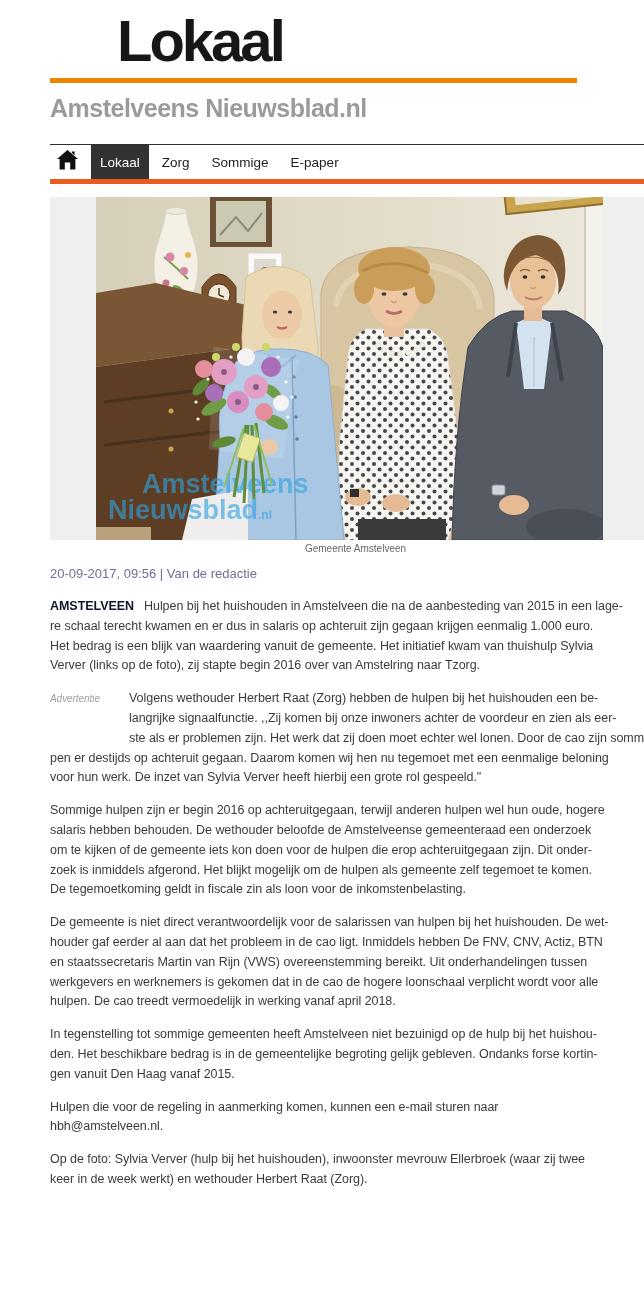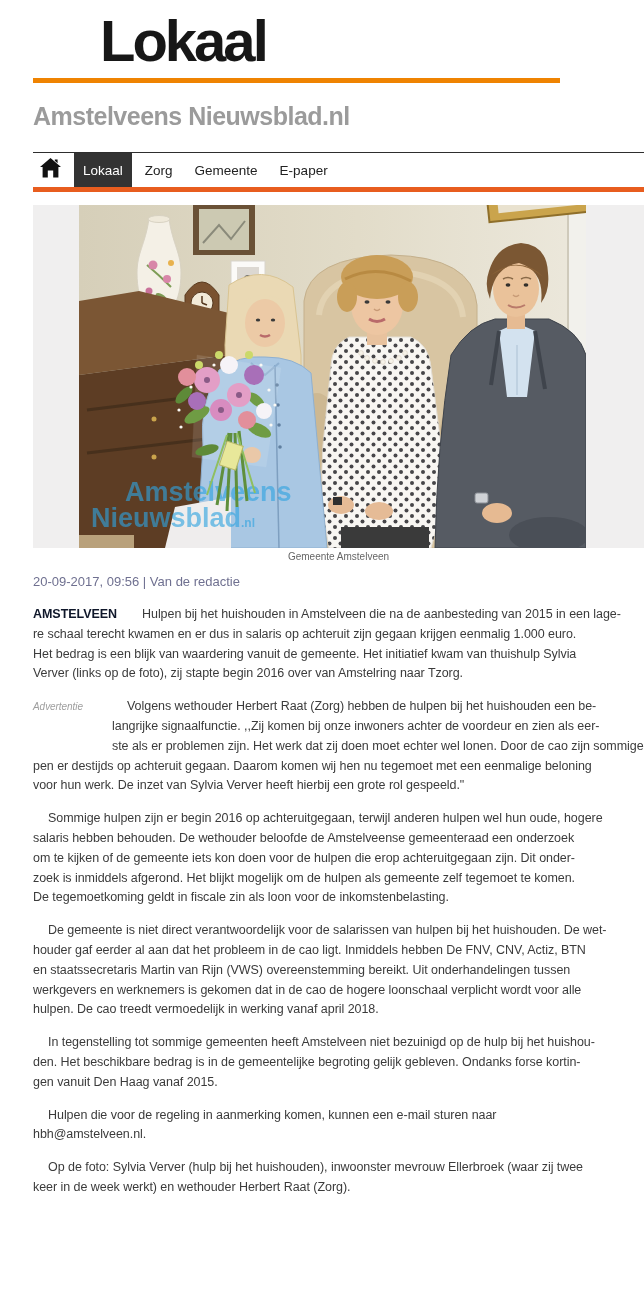--- a/index.html
+++ b/index.html
@@ -1,45 +1,45 @@
 <!DOCTYPE html>
 <html><head>
 <meta charset="utf-8">
 <style>
   html,body{margin:0;padding:0;background:#ffffff;}
   body{width:644px;height:1296px;overflow:hidden;font-family:"Liberation Sans","DejaVu Sans",sans-serif;}
   *{box-sizing:border-box;}
-  .page{padding-left:33px;padding-top:10px;}
+  .page{padding-left:50px;padding-top:10px;}
 
   
   .logo{font-weight:bold;font-size:58px;line-height:62px;letter-spacing:-3px;color:#171717;
         margin-left:67px;display:block;text-decoration:none;}
   .header-rule{width:527px;height:5px;background:#EF8301;margin-top:6px;}
-  .site-name{font-weight:bold;font-size:25px;line-height:27px;color:#9B9B9B;margin-top:20px;letter-spacing:-0.5px;}
+  .site-name{font-weight:bold;font-size:25px;line-height:27px;color:#9B9B9B;margin-top:12px;letter-spacing:-0.5px;}
 
   
   .navbar{width:611px;margin-top:22px;border-top:1px solid #2e2e2e;border-bottom:5px solid #E85D1F;
           height:40px;display:flex;align-items:stretch;background:#fff;}
   .home-btn{display:flex;align-items:center;margin-left:7px;margin-right:13px;}
   .tab{display:flex;align-items:center;padding:0 9px;font-size:13.5px;color:#222;text-decoration:none;}
   .tab.active{background:#333333;color:#ffffff;padding:0 9px;}
   .tab + .tab{margin-left:4px;}
 
   
   .figure{width:611px;height:343px;background:#F0EFEF;margin-top:13px;position:relative;}
   .photo{position:absolute;left:46px;top:0;width:507px;height:343px;overflow:hidden;}
   .caption{width:611px;text-align:center;font-size:10px;color:#666;margin-top:2px;line-height:13px;}
 
   
   .headline{font-family:"Liberation Serif","DejaVu Serif",serif;font-weight:bold;font-size:32px;
             line-height:42px;color:#141414;margin-top:16px;white-space:pre-line;width:611px;letter-spacing:0.3px;}
   .meta{font-size:13px;color:#6F7090;margin-top:11px;line-height:16px;}
   .article-text{width:640px;margin-top:15px;}
   .body-p{font-size:12.5px;line-height:19.8px;color:#3b3b3b;margin:0 0 13px 0;letter-spacing:-0.05px;}
-  .ptext{white-space:pre-line;margin-left:15px;}
+  .ptext{white-space:pre-line;}
   .tag{font-weight:bold;color:#0f172a;margin-right:10px;}
   .ad-slot{float:left;width:79px;height:40px;}
   .ad-label{font-style:italic;font-size:10px;color:#9e9e9e;line-height:18px;}
 </style>
 </head>
 <body>
 
 <div class="page">
 
   <header>
@@ -51,21 +51,21 @@
   <nav class="navbar">
     <a class="home-btn" href="#">
       <span>
         <svg width="21" height="20" viewBox="0 0 21 20">
             <path d="M10.5 0 L0 9 H2.6 V19.5 H7.8 V12.5 H13.2 V19.5 H18.4 V9 H21 Z M14.8 1.5 H17.6 V5.2 L14.8 2.8 Z" fill="#111"></path>
           </svg>
       </span>
     </a>
     <a class="tab active" href="#">Lokaal</a>
     <a class="tab" href="#">Zorg</a>
-    <a class="tab" href="#">Gemeente</a>
+    <a class="tab" href="#">Sommige</a>
     <a class="tab" href="#">E-paper</a>
   </nav>
 
   <figure style="margin:0">
     <div class="figure">
       <div class="photo">
         <svg width="507" height="343" viewBox="0 0 507 343">
           <defs>
             <linearGradient id="wallGrad" x1="0" y1="0" x2="1" y2="0">
               <stop offset="0" stop-color="#d6cfb9"></stop>

